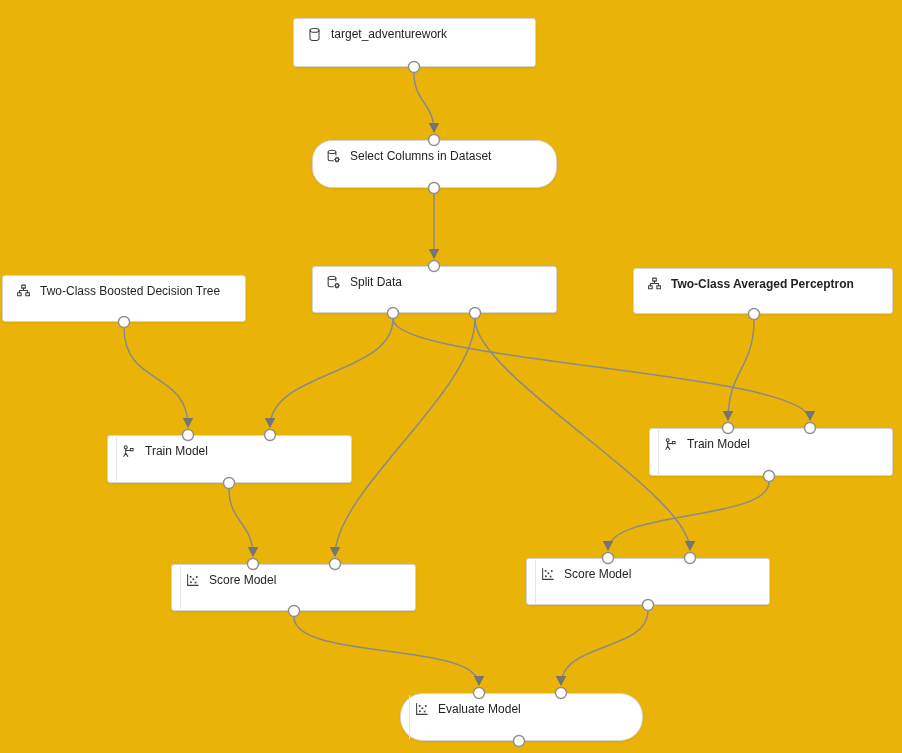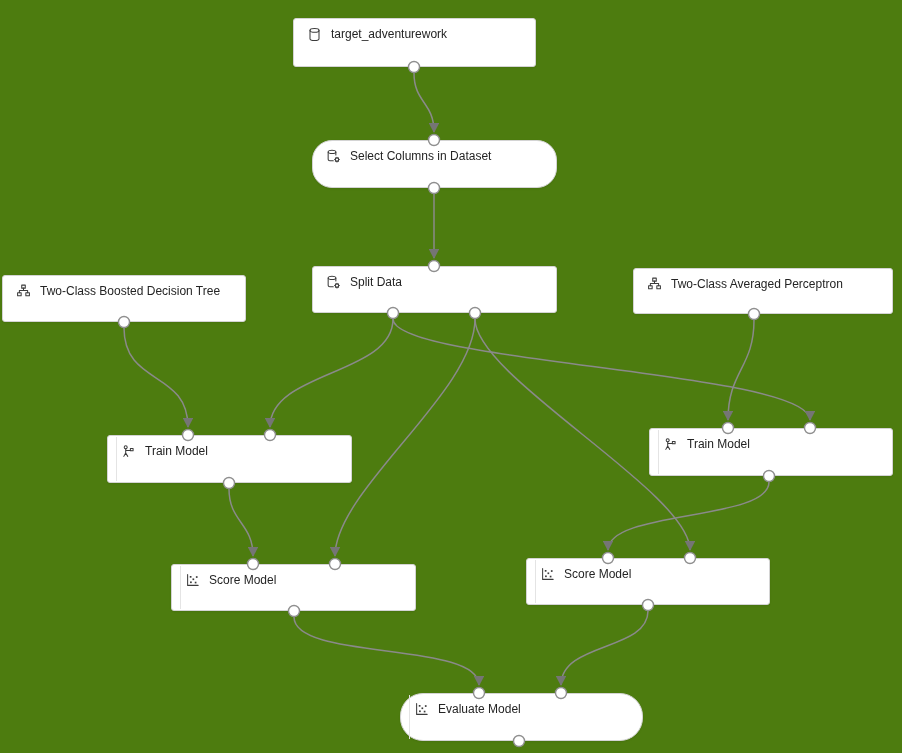--- a/index.html
+++ b/index.html
@@ -1,20 +1,20 @@
 <!DOCTYPE html>
 <html><head>
 <meta charset="utf-8">
 <style>
   html,body { margin:0; padding:0; }
   body { font-family: "Liberation Sans", sans-serif; }
   .canvas {
     position: relative;
     width: 902px; height: 753px;
-    background: #4d7c0f;
+    background: #eab308;
     overflow: hidden;
   }
   .node {
     position: absolute;
     background: #ffffff;
     border: 1px solid #d4d4d4;
     border-radius: 3px;
     box-shadow: 0 1px 2px rgba(0,0,0,0.08);
     box-sizing: border-box;
     z-index: 2;
@@ -113,21 +113,21 @@
           <rect class="ico-stroke" x="6.1" y="1.2" width="3.8" height="3.2"></rect>
           <path class="ico-stroke" d="M8 4.4 V6.9 M3.6 9.4 V6.9 H12.4 V9.4"></path>
           <rect class="ico-stroke" x="1.7" y="9.4" width="3.8" height="3.2"></rect>
           <rect class="ico-stroke" x="10.5" y="9.4" width="3.8" height="3.2"></rect>
         </svg>
       </span>
       <span class="label">Two-Class Boosted Decision Tree</span>
     </div>
   </div>
 
-  <div class="node" style="left:633px; top:268px; width:260px; height:46px;">
+  <div class="node" style="left:633px; top:268px; width:260px; height:46px;font-weight:bold;">
     <div class="node-inner">
       <span class="icon">
         <svg width="15" height="15" viewBox="0 0 16 16">
           <rect class="ico-stroke" x="6.1" y="1.2" width="3.8" height="3.2"></rect>
           <path class="ico-stroke" d="M8 4.4 V6.9 M3.6 9.4 V6.9 H12.4 V9.4"></path>
           <rect class="ico-stroke" x="1.7" y="9.4" width="3.8" height="3.2"></rect>
           <rect class="ico-stroke" x="10.5" y="9.4" width="3.8" height="3.2"></rect>
         </svg>
       </span>
       <span class="label">Two-Class Averaged Perceptron</span>

